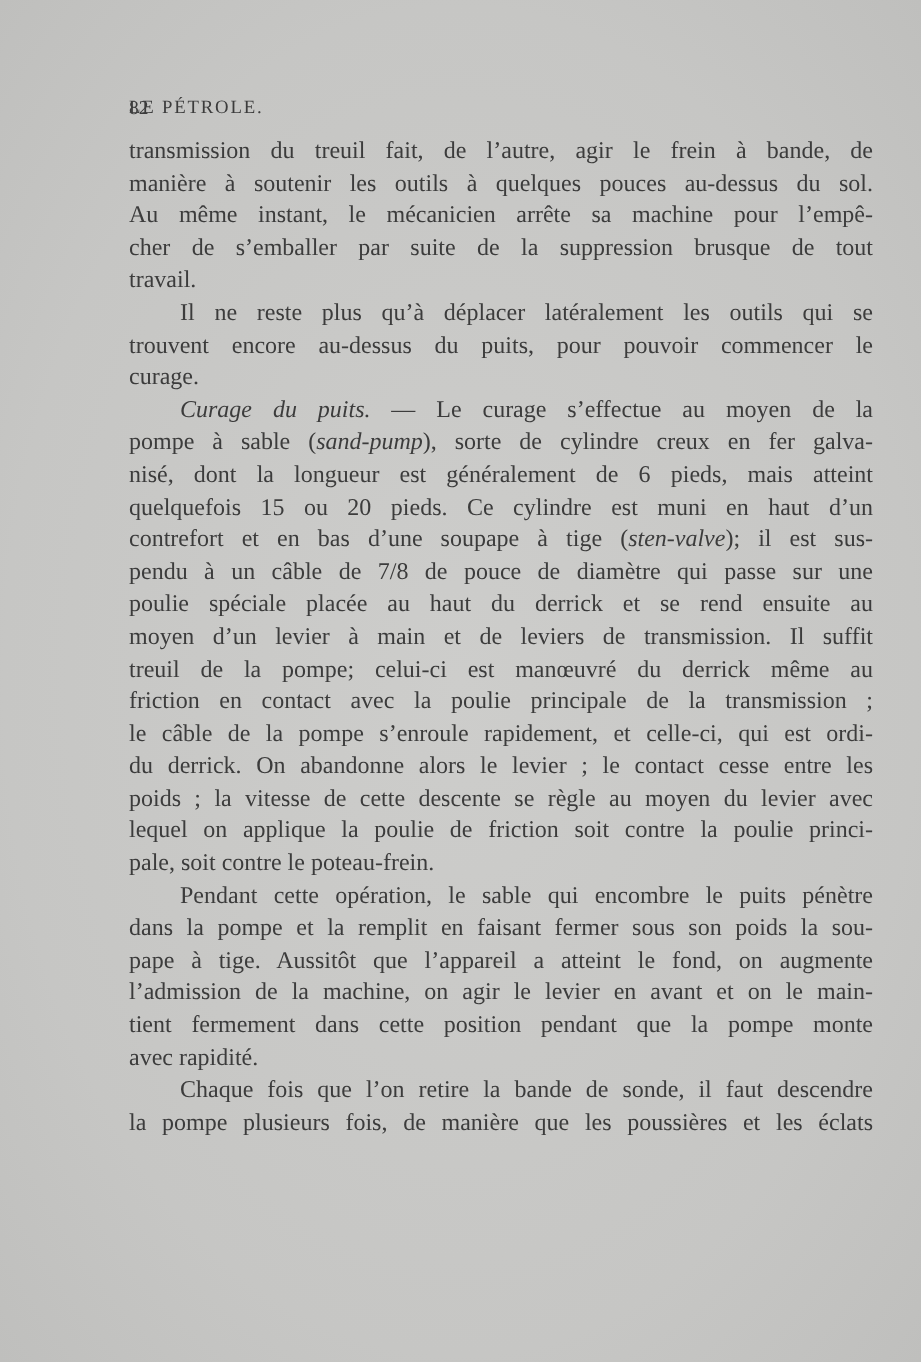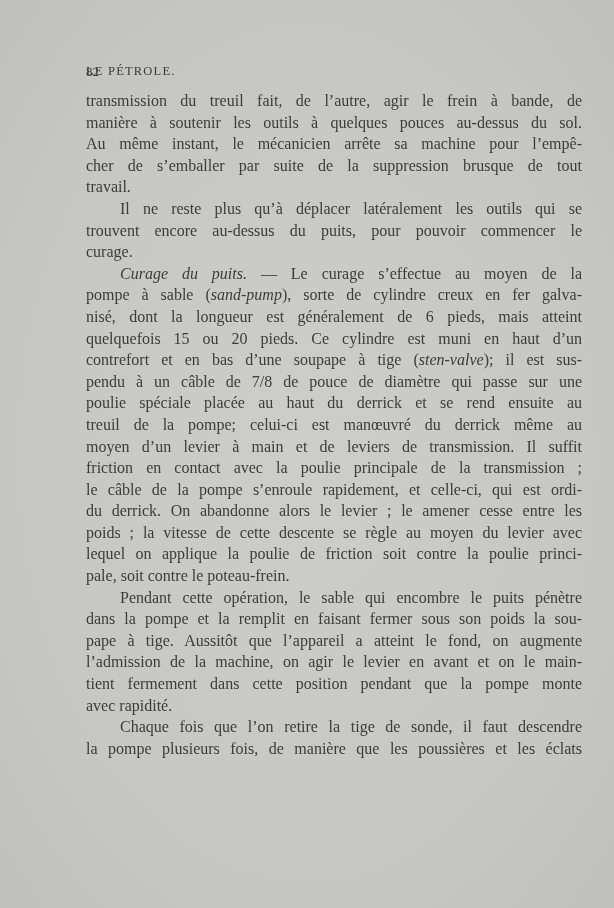--- a/index.html
+++ b/index.html
@@ -37,30 +37,30 @@
       <span class="line indent">Il ne reste plus qu’à déplacer latéralement les outils qui se</span>
       <span class="line">trouvent encore au-dessus du puits, pour pouvoir commencer le</span>
       <span class="line last">curage.</span>
       <span class="line indent"><span class="it">Curage du puits.</span> — Le curage s’effectue au moyen de la</span>
       <span class="line">pompe à sable (<span class="it">sand-pump</span>), sorte de cylindre creux en fer galva-</span>
       <span class="line">nisé, dont la longueur est généralement de 6 pieds, mais atteint</span>
       <span class="line">quelquefois 15 ou 20 pieds. Ce cylindre est muni en haut d’un</span>
       <span class="line">contrefort et en bas d’une soupape à tige (<span class="it">sten-valve</span>); il est sus-</span>
       <span class="line">pendu à un câble de 7/8 de pouce de diamètre qui passe sur une</span>
       <span class="line">poulie spéciale placée au haut du derrick et se rend ensuite au</span>
+      <span class="line">moyen d’un levier à main et de leviers de transmission. Il suffit</span>
       <span class="line">treuil de la pompe; celui-ci est manœuvré du derrick même au</span>
-      <span class="line">moyen d’un levier à main et de leviers de transmission. Il suffit</span>
       <span class="line">friction en contact avec la poulie principale de la transmission ;</span>
       <span class="line">le câble de la pompe s’enroule rapidement, et celle-ci, qui est ordi-</span>
-      <span class="line">du derrick. On abandonne alors le levier ; le amener cesse entre les</span>
+      <span class="line">du derrick. On abandonne alors le levier ; le contact cesse entre les</span>
       <span class="line">poids ; la vitesse de cette descente se règle au moyen du levier avec</span>
       <span class="line">lequel on applique la poulie de friction soit contre la poulie princi-</span>
       <span class="line last">pale, soit contre le poteau-frein.</span>
       <span class="line indent">Pendant cette opération, le sable qui encombre le puits pénètre</span>
       <span class="line">dans la pompe et la remplit en faisant fermer sous son poids la sou-</span>
       <span class="line">pape à tige. Aussitôt que l’appareil a atteint le fond, on augmente</span>
       <span class="line">l’admission de la machine, on agir le levier en avant et on le main-</span>
       <span class="line">tient fermement dans cette position pendant que la pompe monte</span>
       <span class="line last">avec rapidité.</span>
-      <span class="line indent">Chaque fois que l’on retire la tige de sonde, il faut descendre</span>
+      <span class="line indent">Chaque fois que l’on retire la bande de sonde, il faut descendre</span>
       <span class="line">la pompe plusieurs fois, de manière que les poussières et les éclats</span>
     </div>
 </div>
 
 </body></html>

